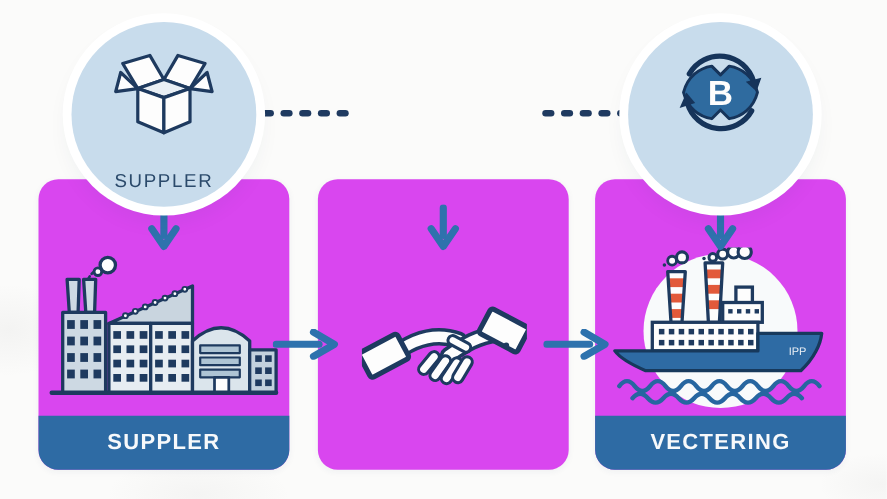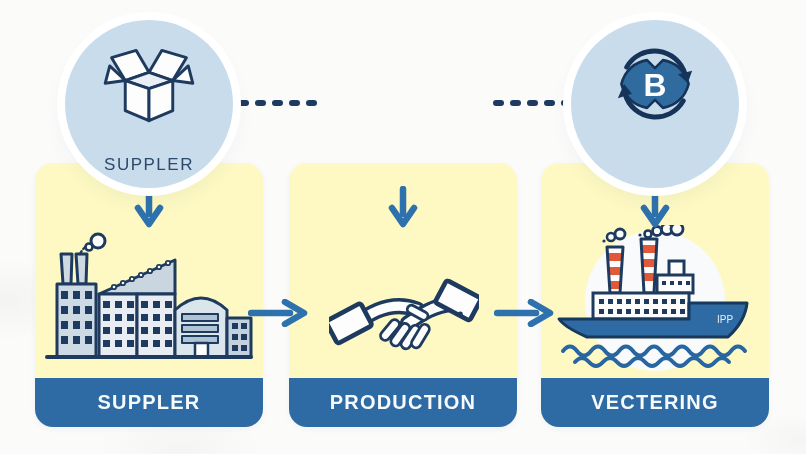--- a/index.html
+++ b/index.html
@@ -10,21 +10,21 @@
       radial-gradient(90px 60px at 8px 300px, rgba(120,120,120,.06), transparent 70%),
       radial-gradient(120px 50px at 180px 450px, rgba(120,120,120,.05), transparent 70%),
       radial-gradient(80px 40px at 800px 440px, rgba(120,120,120,.05), transparent 70%);
     font-family:"Liberation Sans","DejaVu Sans",sans-serif;
   }
   .stage{position:absolute;top:0;width:228px;height:454px;}
   .stage.s1{left:35px}.stage.s2{left:289px}.stage.s3{left:541px}
 
   .card{
     position:absolute;left:0;top:163px;width:228px;height:264px;
-    background:#fef9c3;border-radius:18px;
+    background:#d946ef;border-radius:18px;
     box-shadow:0 2px 6px rgba(30,58,95,.05);
     z-index:1;
   }
   .banner{
     position:absolute;left:0;right:0;bottom:0;height:49px;
     background:#2e6ba4;border-radius:0 0 18px 18px;
     display:flex;align-items:center;justify-content:center;
     color:#f7f9fb;font-size:20px;font-weight:700;letter-spacing:1.2px;
   }
   .badge{
@@ -187,23 +187,20 @@
       <path d="M102,63 L93,78" stroke="#fdfdfd" stroke-width="7" stroke-linecap="round" fill="none"></path>
 
       <g transform="rotate(-28 22 56)">
         <rect x="0" y="43" width="42" height="27" rx="3" fill="#fdfdfd" stroke="#1e3a5f" stroke-width="5"></rect>
       </g>
       <g transform="rotate(28 138 32)">
         <rect x="117" y="19" width="42" height="27" rx="3" fill="#fdfdfd" stroke="#1e3a5f" stroke-width="5"></rect>
       </g>
       <circle cx="140" cy="47" r="2.8" fill="#1e3a5f"></circle>
     </svg>
-    <div class="banner">
-      <span>PRODUCTION</span>
-    </div>
   </div>
   <svg class="down-arrow" width="30" height="46" viewBox="0 0 30 46">
     <path d="M15,3 L15,28" stroke="#2e72ad" stroke-width="6.5" stroke-linecap="round" fill="none"></path>
     <path d="M4,22 L15,38 L26,22" stroke="#2e72ad" stroke-width="6.5" stroke-linecap="round" stroke-linejoin="round" fill="none"></path>
   </svg>
 </div>
 
 <div class="stage s3">
   <div class="card">
 

